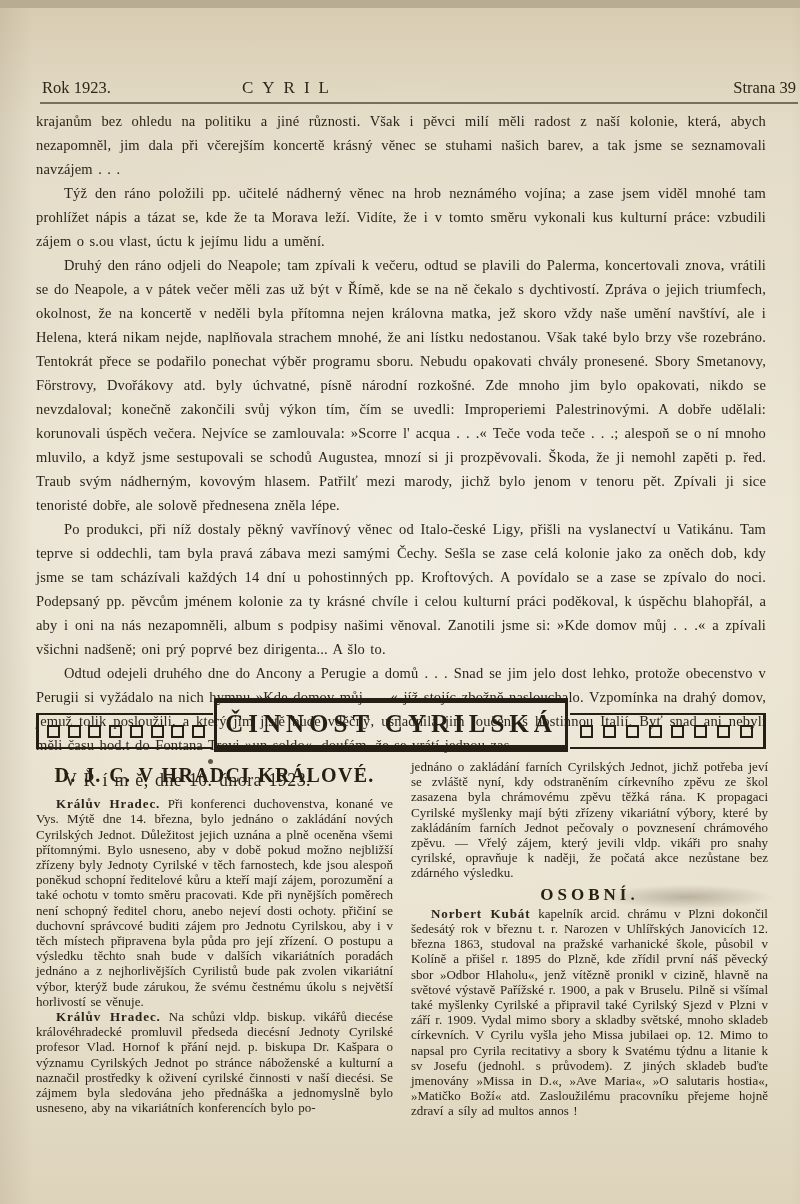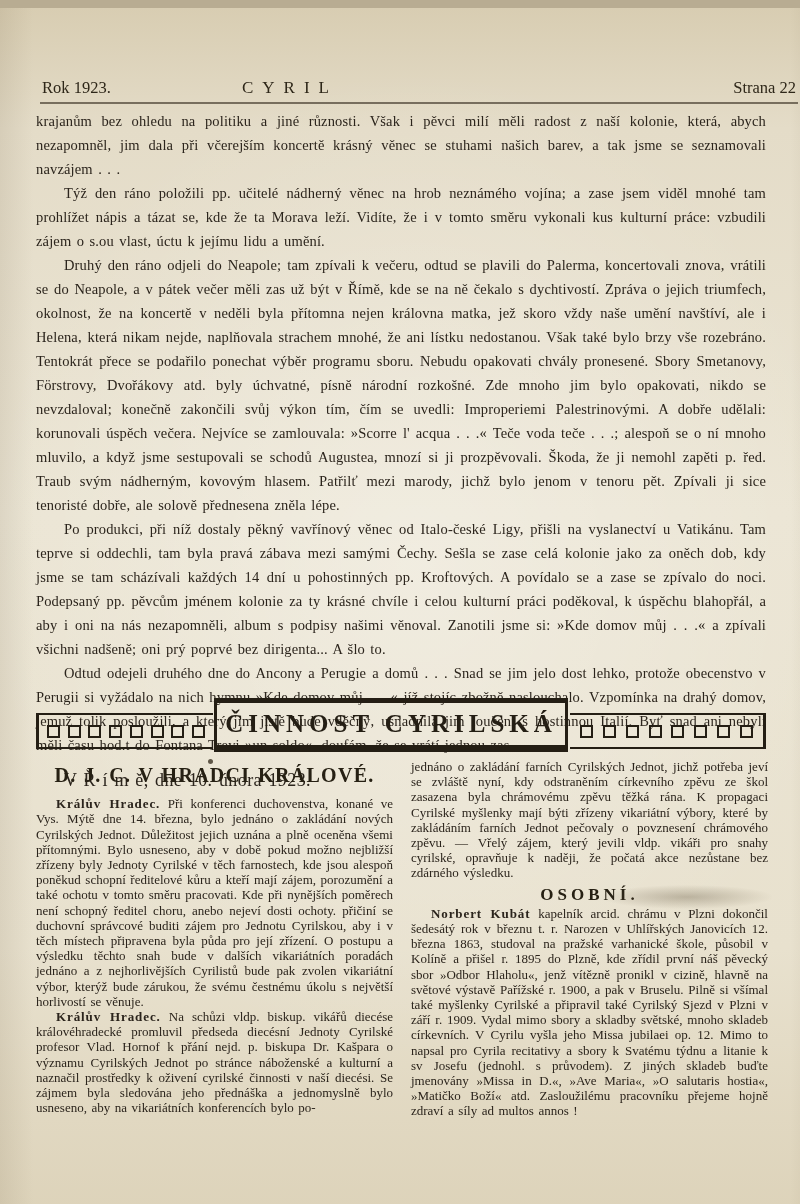--- a/index.html
+++ b/index.html
@@ -94,21 +94,21 @@
   }
 </style>
 </head>
 <body>
 
 <div class="page">
 
   <div class="masthead">
     <span class="left">Rok 1923.</span>
     <span class="mid">CYRIL</span>
-    <span class="right">Strana 22</span>
+    <span class="right">Strana 39</span>
   </div>
   <div class="masthead-rule"></div>
 
   <section class="article">
     <p class="noindent">krajanům bez ohledu na politiku a jiné různosti. Však i pěvci milí měli radost z naší kolonie, která, abych nezapomněl, jim dala při včerejším koncertě krásný věnec se stuhami našich barev, a tak jsme se seznamovali navzájem . . .</p>
     <p>Týž den ráno položili pp. učitelé nádherný věnec na hrob neznámého vojína; a zase jsem viděl mnohé tam prohlížet nápis a tázat se, kde že ta Morava leží. Vidíte, že i v tomto směru vykonali kus kulturní práce: vzbudili zájem o s.ou vlast, úctu k jejímu lidu a umění.</p>
     <p>Druhý den ráno odjeli do Neapole; tam zpívali k večeru, odtud se plavili do Palerma, koncertovali znova, vrátili se do Neapole, a v pátek večer měli zas už být v Římě, kde se na ně čekalo s dychtivostí. Zpráva o jejich triumfech, okolnost, že na koncertě v neděli byla přítomna nejen královna matka, jež skoro vždy naše umění navštíví, ale i Helena, která nikam nejde, naplňovala strachem mnohé, že ani lístku nedostanou. Však také bylo brzy vše rozebráno. Tentokrát přece se podařilo ponechat výběr programu sboru. Nebudu opakovati chvály pronesené. Sbory Smetanovy, Förstrovy, Dvořákovy atd. byly úchvatné, písně národní rozkošné. Zde mnoho jim bylo opakovati, nikdo se nevzdaloval; konečně zakončili svůj výkon tím, čím se uvedli: Improperiemi Palestrinovými. A dobře udělali: korunovali úspěch večera. Nejvíce se zamlouvala: »Scorre l' acqua . . .« Teče voda teče . . .; alespoň se o ní mnoho mluvilo, a když jsme sestupovali se schodů Augustea, mnozí si ji prozpěvovali. Škoda, že ji nemohl zapěti p. řed. Traub svým nádherným, kovovým hlasem. Patřilť mezi marody, jichž bylo jenom v tenoru pět. Zpívali ji sice tenoristé dobře, ale solově přednesena zněla lépe.</p>
     <p>Po produkci, při níž dostaly pěkný vavřínový věnec od Italo-české Ligy, přišli na vyslanectví u Vatikánu. Tam teprve si oddechli, tam byla pravá zábava mezi samými Čechy. Sešla se zase celá kolonie jako za oněch dob, kdy jsme se tam scházívali každých 14 dní u pohostinných pp. Kroftových. A povídalo se a zase se zpívalo do noci. Podepsaný pp. pěvcům jménem kolonie za ty krásné chvíle i celou kulturní práci poděkoval, k úspěchu blahopřál, a aby i oni na nás nezapomněli, album s podpisy našimi věnoval. Zanotili jsme si: »Kde domov můj . . .« a zpívali všichni nadšeně; oni prý poprvé bez dirigenta... A šlo to.</p>
     <p>Odtud odejeli druhého dne do Ancony a Perugie a domů . . . Snad se jim jelo dost lehko, protože obecenstvo v Perugii si vyžádalo na nich hymnu »Kde domov můj . . .« jíž stojíc zbožně naslouchalo. Vzpomínka na drahý domov, jemuž tolik posloužili, a který jim jistě bude vděčný, usnadnila jim loučení s hostinnou Italií. Byť snad ani nebyli měli času hod.t do Fontana Trevi »un soldo«, doufám, že se vrátí jednou zas . . .</p>
     <p class="dateline">V Ř í m ě, dne 10. února 1923.</p>

